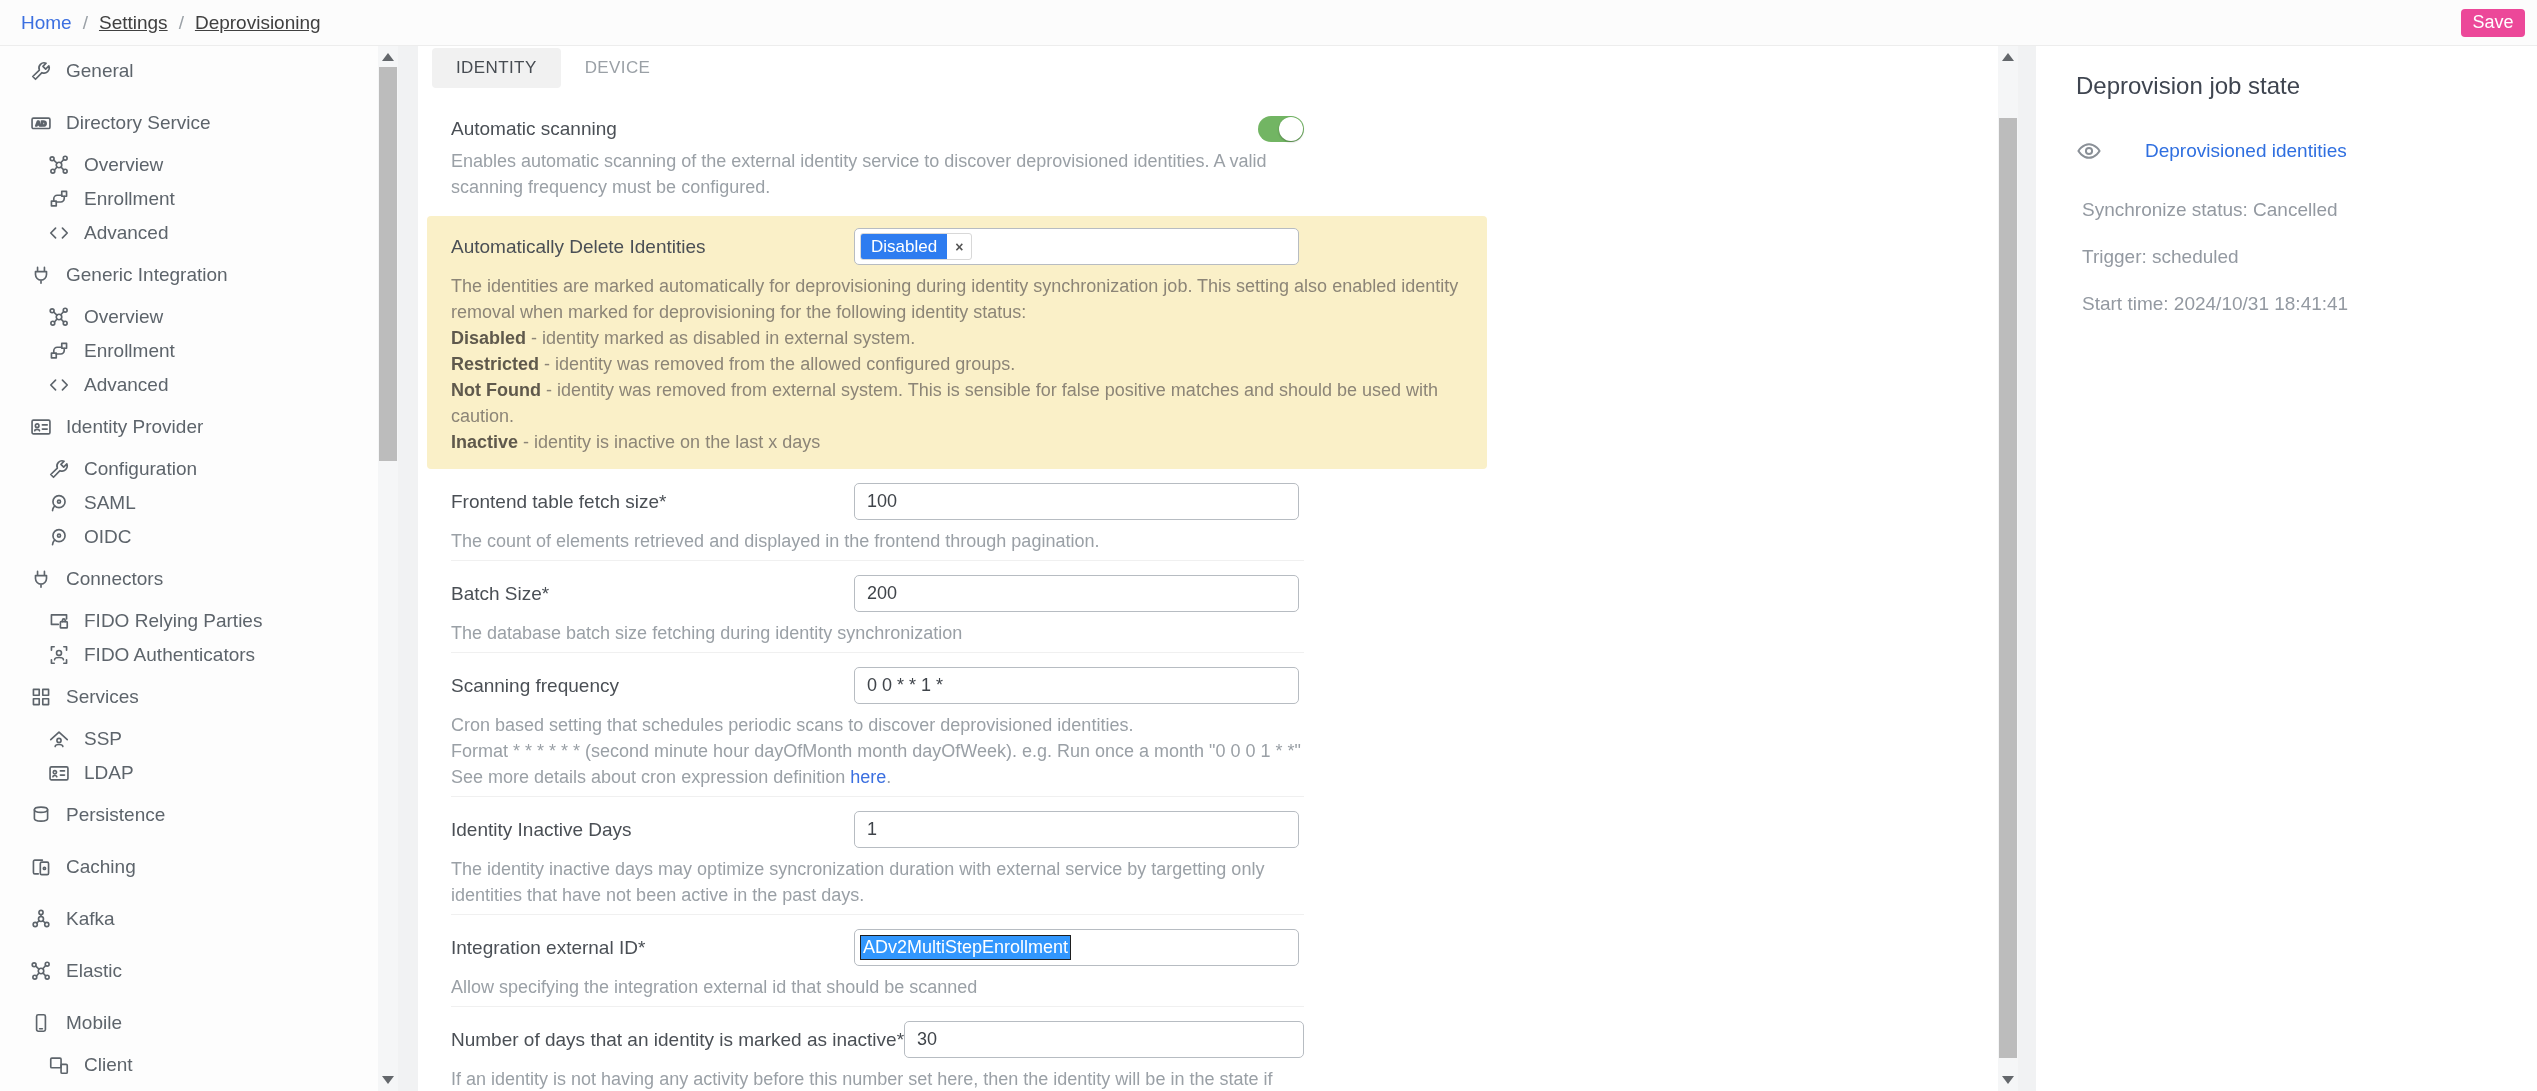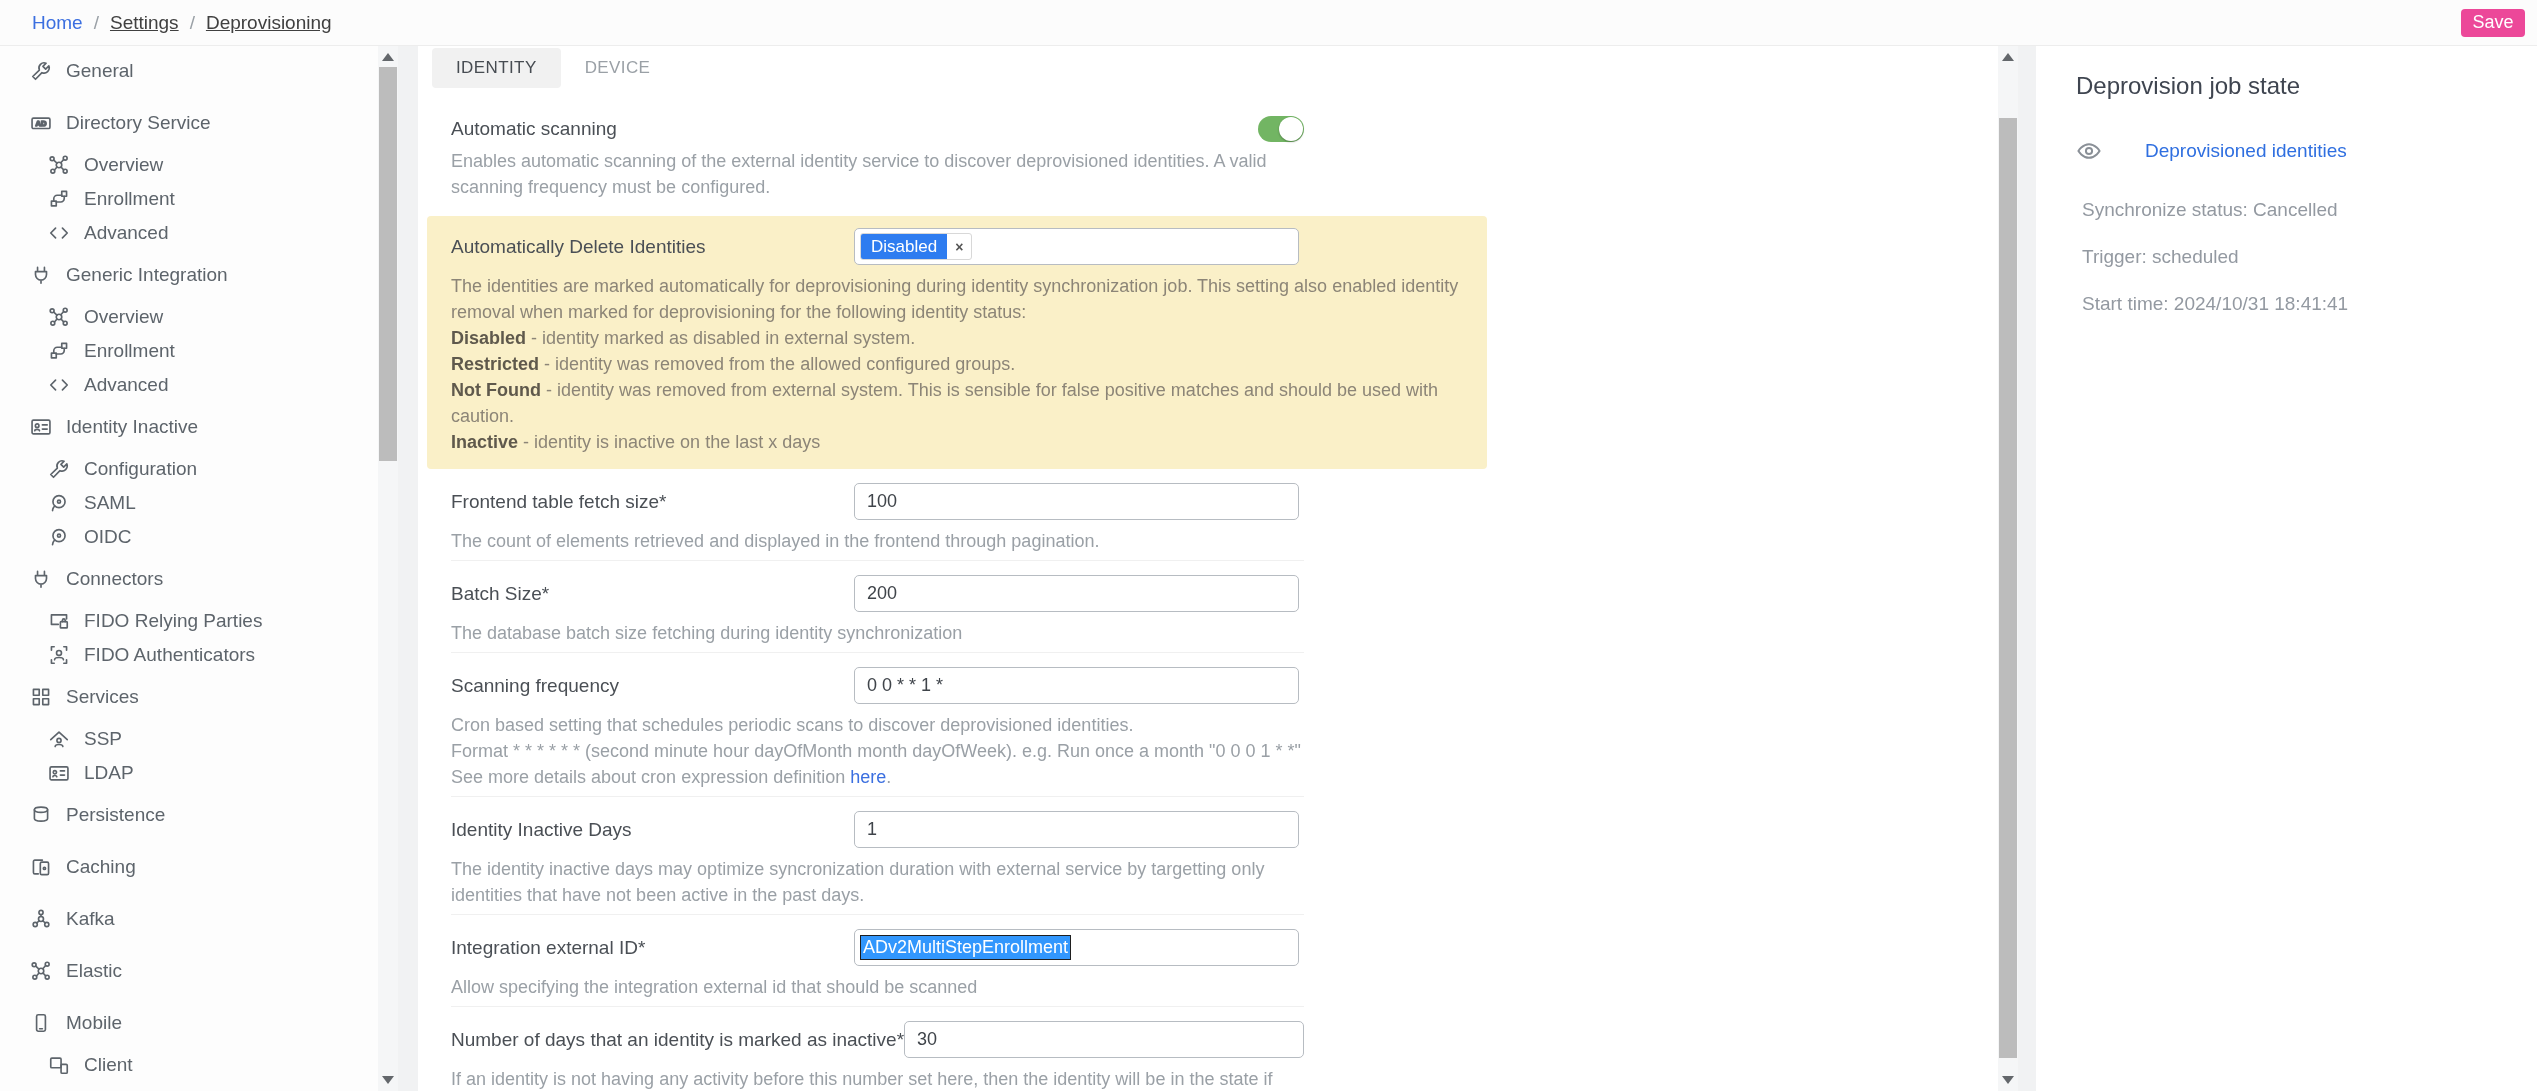--- a/index.html
+++ b/index.html
@@ -5,21 +5,21 @@
   * { box-sizing: border-box; }
   html,body { margin:0; padding:0; }
   body {
     width:2537px; height:1091px; position:relative; overflow:hidden;
     font-family:"Liberation Sans","DejaVu Sans",sans-serif;
     background:#ffffff; color:#4a4f55;
   }
   
   .topbar { position:absolute; left:0; top:0; width:2537px; height:46px;
     background:#fcfcfc; border-bottom:1px solid #ededed;
-    display:flex; align-items:center; padding:0 12px 0 32px; z-index:5; }
+    display:flex; align-items:center; padding:0 12px 0 21px; z-index:5; }
   .crumb { display:flex; align-items:center; font-size:19px; }
   .crumb .lnk { color:#3b6fe0; text-decoration:none; cursor:pointer; }
   .crumb .sep { color:#9aa0a6; margin:0 11px; }
   .crumb .cur { color:#404040;text-decoration:underline; }
   .save-btn { margin-left:auto; width:64px; height:28px; border:none; border-radius:4px;
     background:#ec4899; color:#ffffff; font-size:18px; font-family:inherit; cursor:pointer; }
 
   
   .sidebar { position:absolute; left:0; top:46px; width:398px; bottom:0; background:#fdfdfd; overflow:hidden; }
   .sb-item { height:34px; display:flex; align-items:center; gap:14px; padding-left:30px;
@@ -256,21 +256,21 @@
   <div class="sb-item child">
       <svg class="icn">
         <use href="#i-code"></use>
       </svg>
       <span>Advanced</span>
     </div>
   <div class="sb-item top">
       <svg class="icn">
         <use href="#i-id-card"></use>
       </svg>
-      <span>Identity Inactive</span>
+      <span>Identity Provider</span>
     </div>
   <div class="sb-item child">
       <svg class="icn">
         <use href="#i-wrench"></use>
       </svg>
       <span>Configuration</span>
     </div>
   <div class="sb-item child">
       <svg class="icn">
         <use href="#i-keyhole"></use>

